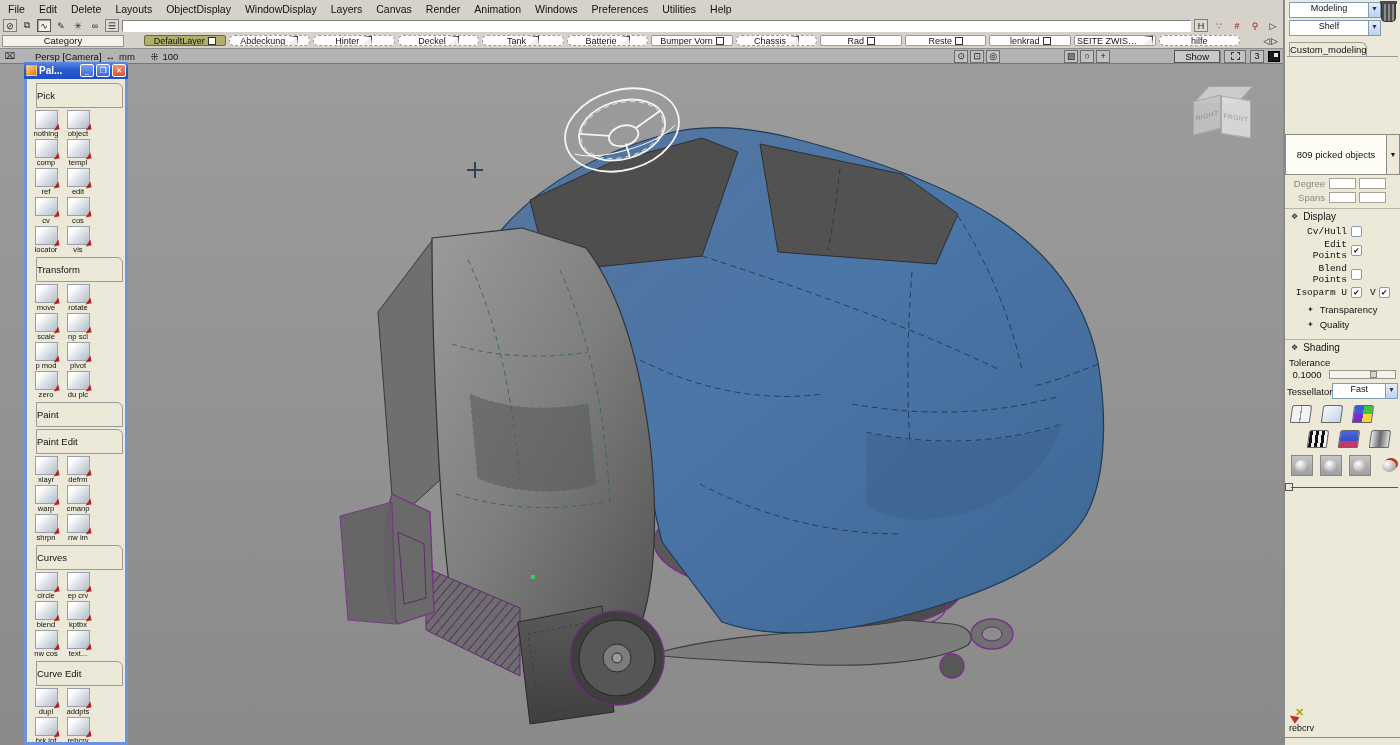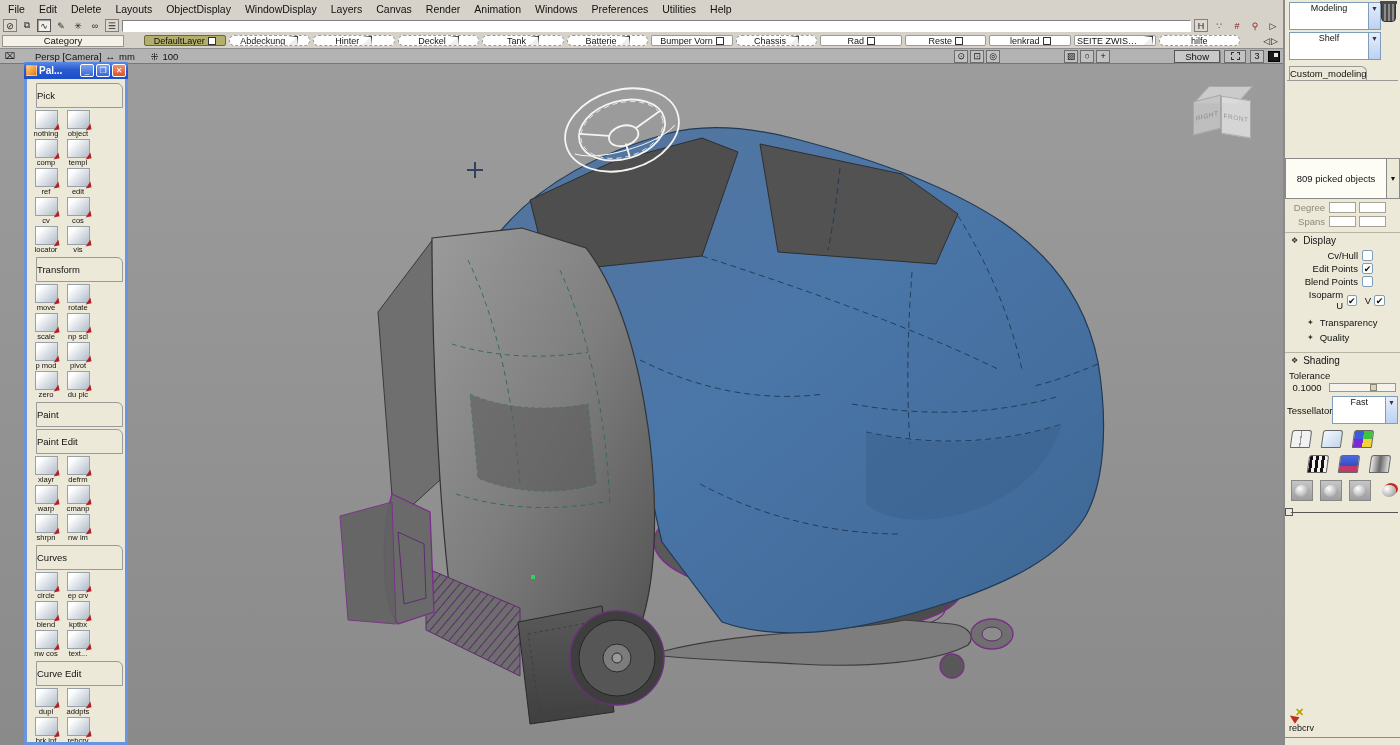--- a/index.html
+++ b/index.html
@@ -86,42 +86,42 @@
   .pal-ico { width:23px; height:19px; background:linear-gradient(135deg,#fefefe 20%,#b9c3cf 90%);
              border:1px solid #98a0a8; position:relative; }
   .pal-ico::after { content:""; position:absolute; right:-2px; bottom:-2px; width:0; height:0;
                     border-left:6px solid transparent; border-bottom:6px solid #b22222; transform:rotate(-12deg); }
   .pal-lbl { font-size:7.6px; line-height:8px; margin-top:1px; white-space:nowrap; }
 
   
   .rpanel { position:absolute; left:1283px; top:0; width:117px; height:745px; background:#ece9d8;
             border-left:2px solid #8a8a8a; display:flex; flex-direction:column; font-size:9.5px; }
   .rp-top { padding:2px 2px 0 4px; position:relative; }
-  .xp-select { width:92px; height:28px; border:1px solid #7f9db9; background:#fff; display:flex; margin-bottom:2px; }
+  .xp-select { width:92px; height:16px; border:1px solid #7f9db9; background:#fff; display:flex; margin-bottom:2px; }
   .xp-select .val { flex:1; text-align:center; font-size:9px; line-height:11px; }
   .xp-select .arr { width:12px; background:linear-gradient(#e6eefb,#bcd1f2); border-left:1px solid #7f9db9;
                     font-size:7px; text-align:center; line-height:11px; color:#335; }
   .trash-ic { position:absolute; right:4px; top:3px; width:15px; height:19px;
               background:repeating-linear-gradient(90deg,#4a4a4a 0 2px,#8c8c8c 2px 4px); border-radius:1px 1px 4px 4px;
               border:1px solid #333; }
   .trash-ic::before { content:""; position:absolute; left:-2px; top:-3px; width:17px; height:3px; background:#4a4a4a; }
   .shelf-tab { margin:4px 0 0 4px; width:78px; border:1px solid #9a9a9a; border-bottom:none;
                border-radius:0 6px 0 0; background:#ece9d8; text-align:center; font-size:9.5px; padding:1px 0; }
   .shelf-area { margin:0 2px 0 2px; height:76px; border-top:1px solid #9a9a9a; }
   .picked-bar { margin:2px 0 0 0; display:flex; align-items:stretch; }
   .picked-main { flex:1; background:#fdfdf6; border:1px solid #8a8a8a; text-align:center; font-size:9.5px; padding:14px 0; }
   .picked-arr { width:13px; border:1px solid #8a8a8a; border-left:none; background:#ece9d8;
                 display:flex; align-items:center; justify-content:center; font-size:7px; }
   .rp-field-row { display:flex; align-items:center; margin:3px 2px 0 0; }
   .rp-field-row .flbl { width:44px; text-align:right; color:#8e897a; padding-right:4px; }
   .rp-input { width:27px; height:11px; background:#fff; border:1px solid #a6a294; margin-right:3px; }
   .sec-head { display:flex; align-items:center; gap:5px; padding:2px 0 2px 6px; border-top:1px solid #b8b4a4;
               margin-top:5px; font-size:10px; }
   .sec-glyph { font-size:8px; color:#333; }
-  .chk-row { display:flex; align-items:center; margin:2px 15px; }
+  .chk-row { display:flex; align-items:center; margin:2px 4px;font-family:Liberation Mono, monospace; }
   .chk-row .clbl { width:62px; text-align:right; padding-right:4px; }
   .chk { width:11px; height:11px; border:1px solid #7f9db9; background:#fff; font-size:9px; line-height:10px;
          text-align:center; color:#111; border-radius:2px; }
   .chk-extra { margin-left:8px; display:flex; align-items:center; gap:3px; }
   .sub-row { display:flex; align-items:center; gap:6px; padding-left:22px; margin:4px 0; }
   .tol-row { padding:2px 4px 0 4px; }
   .tol-vals { display:flex; align-items:center; gap:4px; margin-top:1px; }
   .tol-val { width:36px; text-align:center; }
   .slider { flex:1; height:9px; border:1px solid #9a9689; background:#f4f2ea; position:relative; }
   .slider .thumb { position:absolute; left:62%; top:0; width:7px; height:7px; background:#d6d2c4; border:1px solid #8a877a; }

